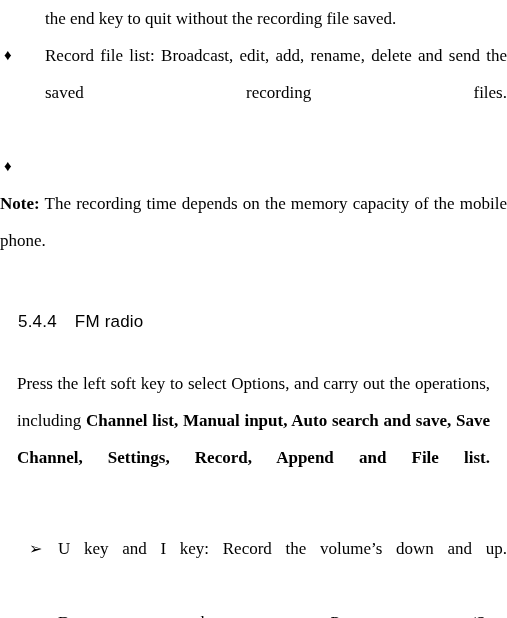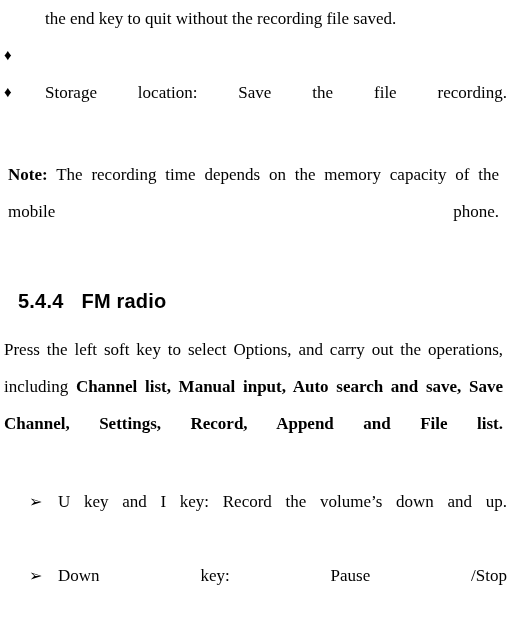--- a/index.html
+++ b/index.html
@@ -52,43 +52,43 @@
     left: 4px;
     top: 0;
     width: 14px;
     line-height: 37px;
     font-size: 15px;
     text-align: left;
   }
 
   
   .note-para {
-    margin: 8px;
+    margin: 0;
     padding: 0;
     line-height: 37px;
     text-align: justify;
     text-justify: inter-word;
   }
   .note-para .lead { font-weight: bold; }
 
   
   .heading {
     margin: 0;
     padding: 0 0 0 18px;
     font-family: "Liberation Sans", "DejaVu Sans", sans-serif;
-    font-weight: bold;
-    font-size: 20px;
+    font-weight: normal;
+    font-size: 17px;
     line-height: 52px;
     letter-spacing: 0.2px;
   }
   .heading .num { margin-right: 18px; }
 
   
   .body-para {
-    margin: 4px;
+    margin: 17px;
     padding: 0;
     line-height: 37px;
     text-align: justify;
     text-justify: inter-word;
   }
   .body-para b { font-weight: bold; }
 
   
   .arrow-list {
     list-style: none;
@@ -128,24 +128,24 @@
 </head>
 <body>
 
 <div class="page">
 
   <p class="cont-line">the end key to quit without the recording file saved.</p>
 
   <ul class="dia-list">
     <li>
       <span class="bullet-dia">♦</span>
+      <span>Record file list: Broadcast, edit, add, rename, delete and send the saved recording files.</span>
     </li>
     <li>
       <span class="bullet-dia">♦</span>
-      <span>Storage location: Save the file recording.</span>
     </li>
   </ul>
 
   <p class="note-para"><span class="lead">Note:</span><span> The recording time depends on the memory capacity of the mobile phone.</span></p>
 
   <h2 class="heading"><span class="num">5.4.4</span><span>FM radio</span></h2>
 
   <p class="body-para"><span>Press the left soft key to select Options, and carry out the operations, including </span><b>Channel list, Manual input, Auto search and save, Save Channel, Settings, Record, Append and File list.</b></p>
 
   <ul class="arrow-list">

